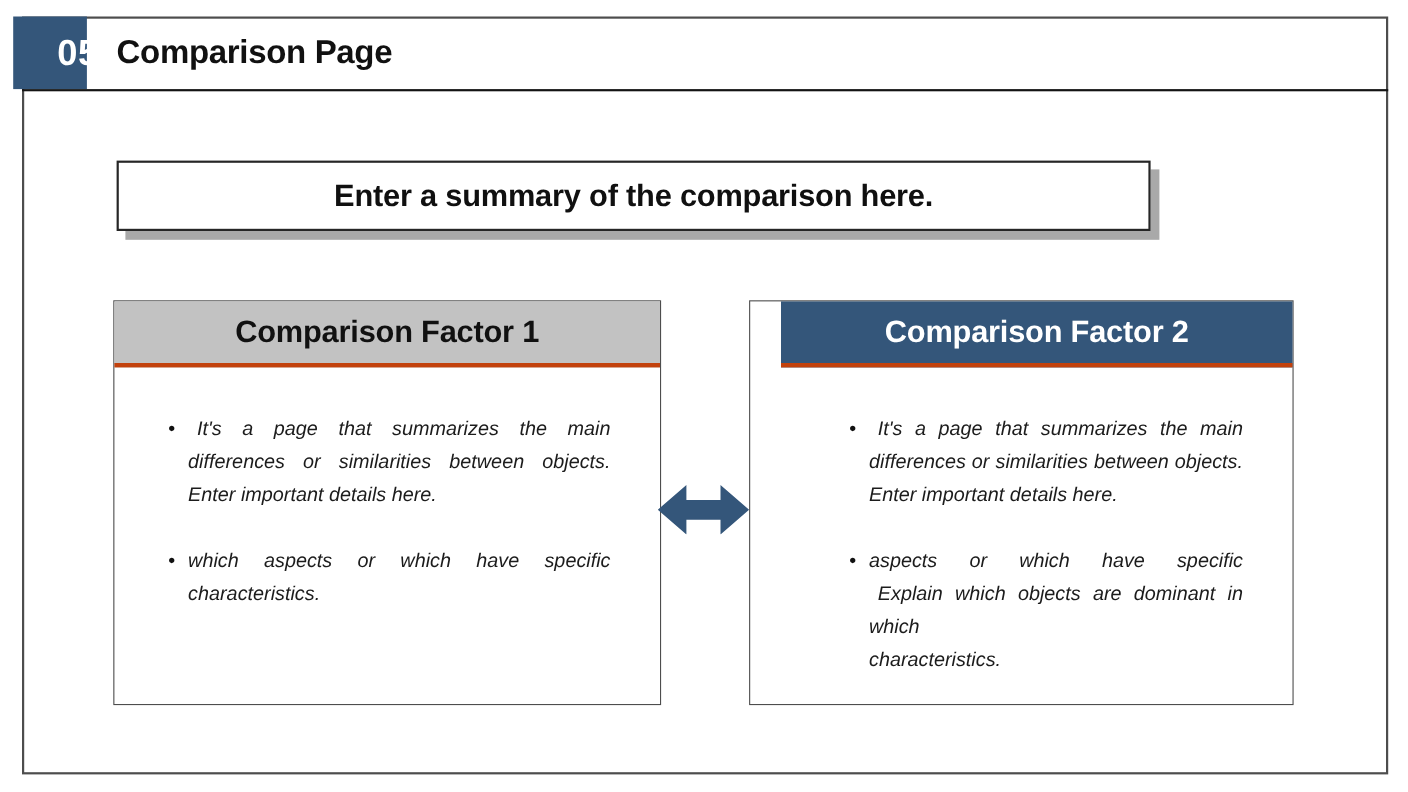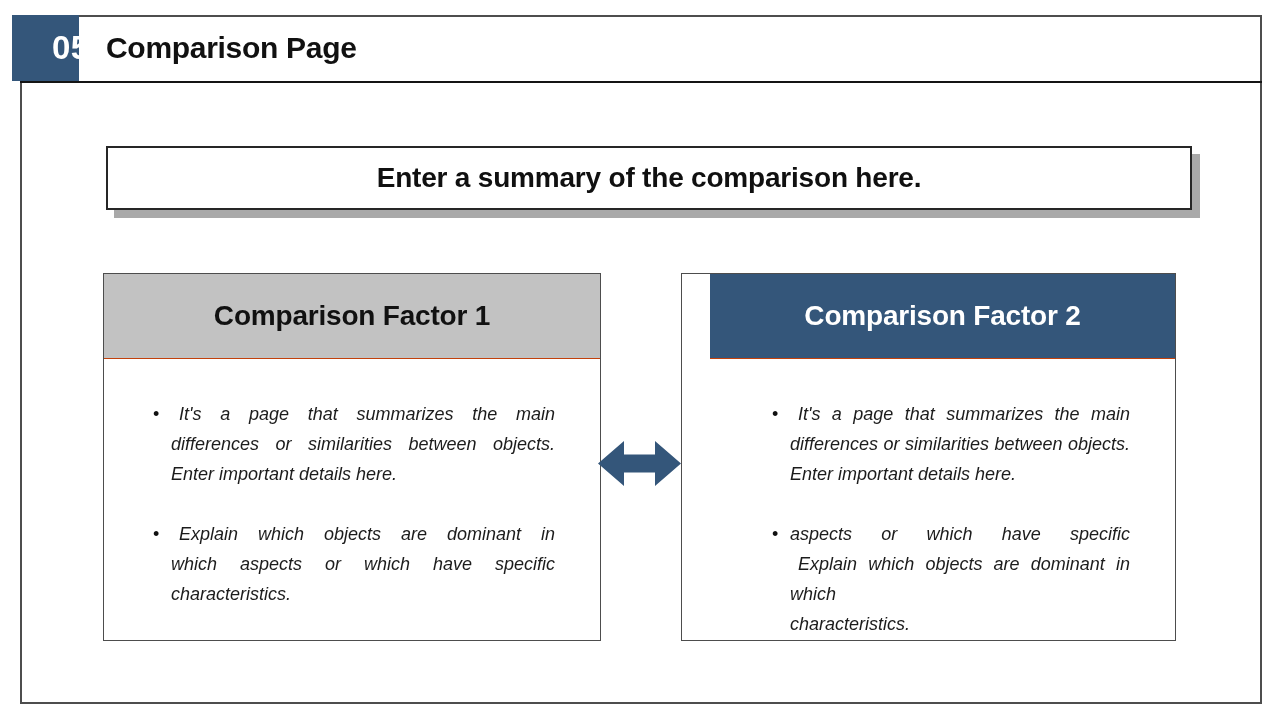--- a/index.html
+++ b/index.html
@@ -24,36 +24,36 @@
     font-size: 33px; font-weight: 600; letter-spacing: 0.5px; padding-left: 40px;
   }
   .page-title {
     position: absolute; left: 106px; top: 15px; height: 66px;
     display: flex; align-items: center;
     font-size: 30px; font-weight: 700; color: #111111; letter-spacing: -0.3px;
   }
 
   
   .summary-box {
-    position: absolute; left: 106px; top: 146px; width: 1086px; height: 64px;
+    position: absolute; left: 106px; top: 146px; width: 940px; height: 64px;
     background: #ffffff; border: 2px solid #262626;
     box-shadow: 8px 8px 0 0 #a9a9a9;
     display: flex; align-items: center; justify-content: center;
     font-size: 28px; font-weight: 700; color: #101010; letter-spacing: -0.2px;
   }
 
   
   .col-box {
     position: absolute; top: 273px; height: 368px;
     background: #ffffff; border: 1px solid #4d4d4d;
   }
   .col-box.left  { left: 103px; width: 498px; }
   .col-box.right { left: 681px; width: 495px; padding-left: 28px; }
   .col-header {
-    height: 85px; border-bottom: 1px solid #c2410c;
+    height: 60px; border-bottom: 4px solid #c2410c;
     display: flex; align-items: center; justify-content: center;
     font-size: 28px; font-weight: 700; letter-spacing: -0.2px;
   }
   .col-header.gray { background: #c2c2c2; color: #111111; }
   .col-header.blue { background: #34567a; color: #ffffff; }
 
   .col-body { padding: 40px 45px 0 49px; }
   .col-box.right .col-body { padding: 40px 45px 0 62px; }
 
   .bullet-item { position: relative; padding-left: 18px; }
@@ -93,21 +93,20 @@
       <span class="bullet-dot">•</span>
       <div class="bullet-lines">
         <div class="jline first">It's a page that summarizes the main</div>
         <div class="jline">differences or similarities between objects.</div>
         <div class="lline">Enter important details here.</div>
       </div>
     </div>
     <div class="bullet-item">
       <span class="bullet-dot">•</span>
       <div class="bullet-lines">
-        <div class="jline first">Explain which objects are dominant in</div>
         <div class="jline">which aspects or which have specific</div>
         <div class="lline">characteristics.</div>
       </div>
     </div>
   </div>
 </div>
 
 <div class="col-box right">
   <div class="col-header blue">Comparison Factor 2</div>
   <div class="col-body">

